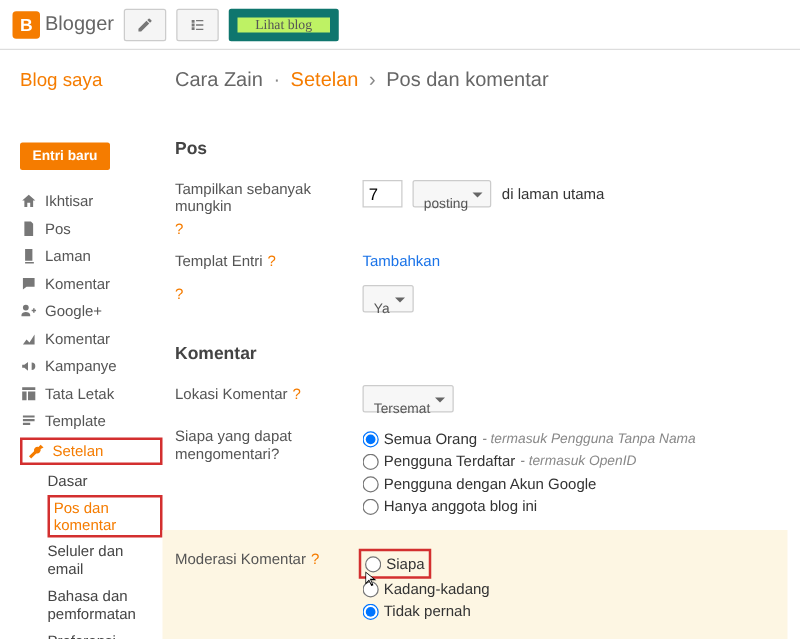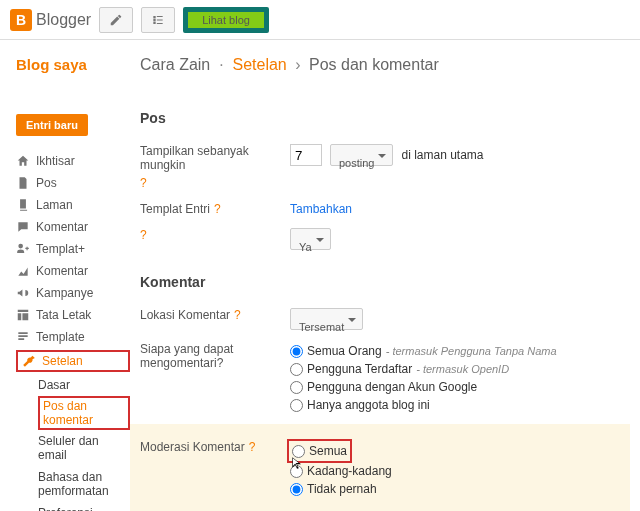--- a/index.html
+++ b/index.html
@@ -4,27 +4,27 @@
 <style>
   * { box-sizing: border-box; }
   body { margin: 0; font-family: Arial, sans-serif; font-size: 12px; color: #333; background: #fff; width: 640px; }
 
   
   .topbar { height: 40px; border-bottom: 1px solid #ddd; display: flex; align-items: center; padding: 0 10px; gap: 8px; }
   .logo-wrap { display: flex; align-items: center; gap: 4px; }
   .logo-box { width: 22px; height: 22px; background: #f57c00; border-radius: 3px; display: flex; align-items: center; justify-content: center; color: #fff; font-weight: bold; font-size: 14px; }
   .logo-text { color: #666; font-size: 16px; font-weight: 500; }
   .topbtn { width: 34px; height: 26px; border: 1px solid #ccc; background: #f5f5f5; border-radius: 2px; display: flex; align-items: center; justify-content: center; cursor: pointer; }
-  .topbtn-wide { width: auto; padding: 0 14px; height: 26px; border: 5px solid #0f766e; background: #84cc16; border-radius: 2px; font-size: 11px; cursor: pointer; color: #555; display:flex;align-items:center; }
+  .topbtn-wide { width: auto; padding: 0 14px; height: 26px; border: 7px solid #0f766e; background: #bef264; border-radius: 2px; font-size: 11px; cursor: pointer; color: #555; display:flex;align-items:center;font-family:Liberation Serif, serif; }
 
   .main { display: flex; }
   .sidebar { width: 130px; padding: 16px 0 0 16px; }
   .content { flex: 1; padding: 16px 20px 0 10px; }
 
-  .blog-label { color: #f57c00; font-size: 15px; font-weight: 700; }
+  .blog-label { color: #f57c00; font-size: 15px; font-weight: 400; }
   .breadcrumb { font-size: 16px; color: #666; margin-bottom: 14px; }
   .breadcrumb .sep { margin: 0 4px; color: #888; }
   .bc-link { color: #f57c00; }
 
   .newpost { background: #f57c00; color: #fff; font-size: 11px; font-weight: bold; padding: 5px 10px; border-radius: 2px; display: inline-block; margin: 10px 0 14px; cursor:pointer;}
 
   .nav-item { display: flex; align-items: center; gap: 6px; padding: 4px 0; color: #555; cursor: pointer; }
   .nav-item.active { color: #f57c00; }
   .nav-item .ico { width: 14px; height: 14px; display:flex; align-items:center; justify-content:center; }
   .nav-item.boxed { border: 2px solid #d32f2f; padding: 2px 4px; margin: 2px 0; }
@@ -130,21 +130,21 @@
           </svg>
         </span>
       <span>Komentar</span>
     </div>
     <div class="nav-item">
       <span class="ico">
           <svg viewBox="0 0 24 24">
             <path d="M8 11a4 4 0 1 1 0-8 4 4 0 0 1 0 8zm0 2c-3 0-6 1.5-6 4v2h12v-2c0-2.5-3-4-6-4zM18 8h2v2h2v2h-2v2h-2v-2h-2v-2h2z"></path>
           </svg>
         </span>
-      <span>Templat+</span>
+      <span>Google+</span>
     </div>
     <div class="nav-item">
       <span class="ico">
           <svg viewBox="0 0 24 24">
             <path d="M4 20l5-7 4 4 7-11v14z"></path>
           </svg>
         </span>
       <span>Komentar</span>
     </div>
     <div class="nav-item">
@@ -272,21 +272,21 @@
     <div class="highlight-row">
       <div class="row">
         <div class="lbl">
           <span>Moderasi Komentar</span>
           <span class="help">?</span>
         </div>
         <div class="ctrl" style="flex-direction:column;align-items:flex-start;gap:0">
           <span class="red-box">
             <label class="radio-line cursor">
               <input type="radio" name="mod" style="">
-              <span>Semua</span>
+              <span>Siapa</span>
               <svg width="14" height="18" viewBox="0 0 24 24">
                   <path fill="#000" d="M4 2l0 18 5-5 3 7 3-1-3-7 7 0z"></path>
                   <path fill="#fff" d="M5 4v13l4-4 3 6 1-0.4-3-6.6 5 0z"></path>
                 </svg>
             </label>
           </span>
           <label class="radio-line">
             <input type="radio" name="mod" style="">
             <span>Kadang-kadang</span>
           </label>

